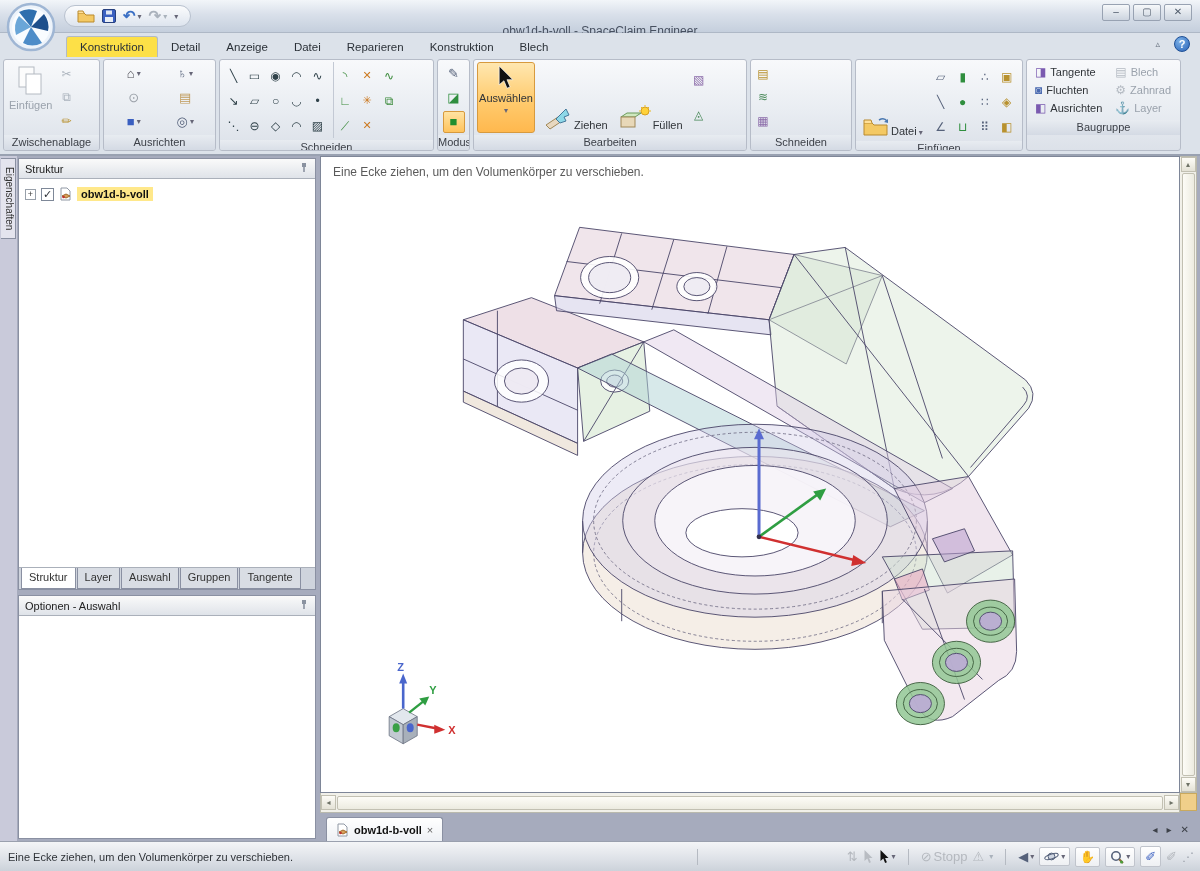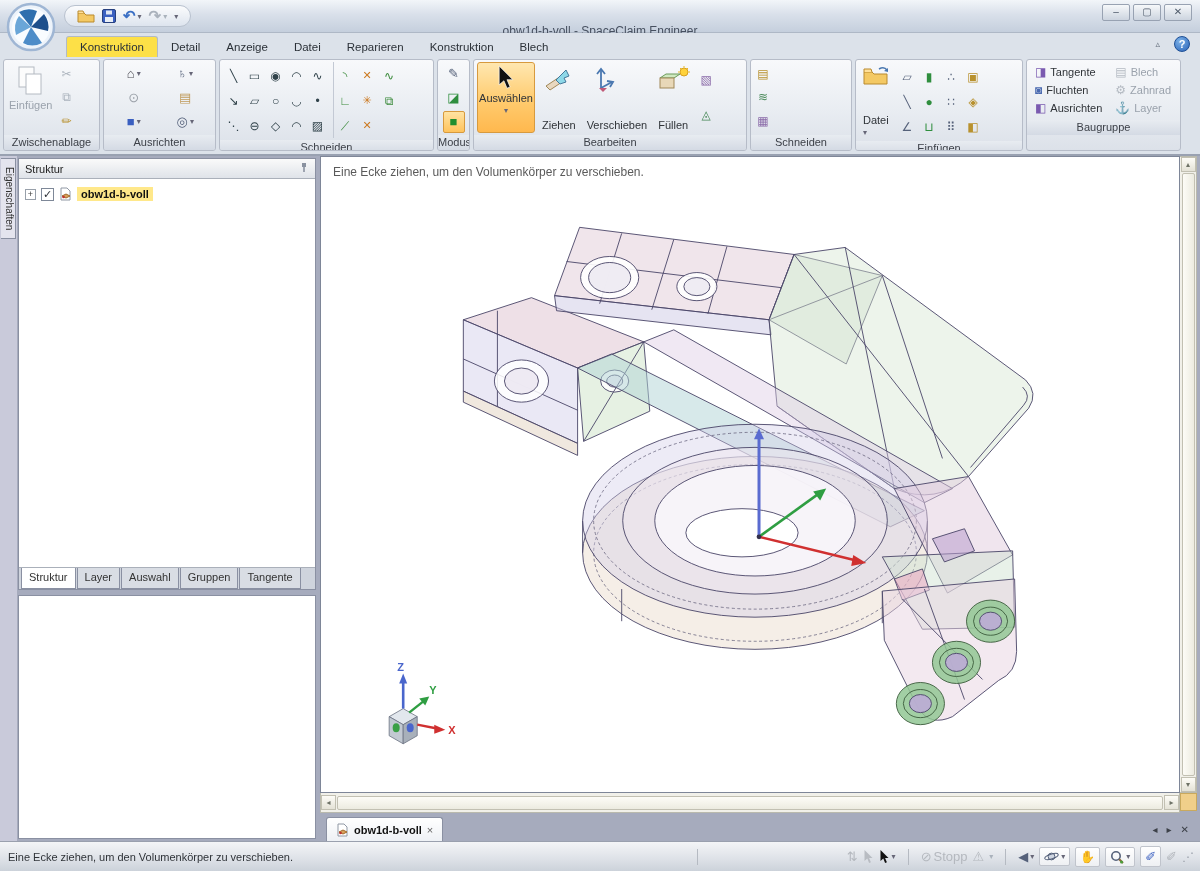--- a/index.html
+++ b/index.html
@@ -73,21 +73,21 @@
   .skacc span:nth-child(3n+1){ color:#3a8a3a; }
   .skacc span:nth-child(3n+2){ color:#cc7a22; font-size:11px; }
   .skacc span:nth-child(3n){ color:#3a8a3a; }
 
   .modus-col { display:flex; flex-direction:column; gap:2px; align-items:center; flex:1; justify-content:center; }
   .modicon { width:22px; height:22px; display:flex; align-items:center; justify-content:center;
              font-size:13px; border:1px solid transparent; border-radius:2px; }
   .modicon.m1 { color:#55617a; } .modicon.m2 { color:#2f8e3e; }
   .modicon.active { background:linear-gradient(#ffe3a2,#ffc35c); border-color:#d79a3e; color:#1f8e2f; }
 
-  .toolbtn { display:flex; flex-direction:column; align-items:flex-start; justify-content:space-between;
+  .toolbtn { display:flex; flex-direction:row; align-items:flex-end; justify-content:space-between;
              padding:4px 4px 2px; gap:2px; }
   .toolbtn .bb-label { margin-top:auto; }
 
   .bg-grid { display:grid; grid-template-columns:auto auto; column-gap:12px; row-gap:4px;
              padding:5px 8px; align-content:center; }
   .bg-item { display:flex; align-items:center; gap:4px; font-size:11px; color:#2f3338; }
   .bg-item.off { color:#9aa2ac; }
   .bg-ic { font-size:12px; color:#7a5ab0; }
   .bg-item.off .bg-ic { color:#b4bac2; }
 
@@ -329,32 +329,20 @@
         <span class="dd">▾</span>
       </div>
       <div class="toolbtn">
         <svg width="30" height="26">
           <path d="M4,20 L16,12 L20,16 L8,24 Z" fill="#e8d8c0" stroke="#a08858"></path>
           <path d="M14,14 L24,4 L27,10 L22,12 L24,16 L18,18 Z" fill="#8ed8e8" stroke="#44789a"></path>
         </svg>
         <span class="bb-label">Ziehen</span>
       </div>
       <div class="toolbtn">
-        <svg width="28" height="26">
-          <g stroke="#4a78b0" stroke-width="1.8" fill="none">
-            <line x1="14" y1="22" x2="14" y2="4"></line>
-              <path d="M10,8 L14,3 L18,8"></path>
-            <line x1="14" y1="22" x2="25" y2="16"></line>
-              <path d="M20,15 L26,16 L23,21"></path>
-          </g>
-          <path d="M12,22 L16,26 L20,22 Z" fill="#c05a78"></path>
-        </svg>
-        <span class="bb-label">Verschieben</span>
-      </div>
-      <div class="toolbtn">
         <svg width="32" height="26">
           <path d="M2,12 l6,-4 h14 l-6,4 z" fill="#cfe8c0" stroke="#6a9a5a"></path>
           <rect x="2" y="12" width="14" height="10" fill="#e8d8b8" stroke="#a08858"></rect>
           <circle cx="26" cy="6" r="4" fill="#ffd23a" stroke="#d8a020"></circle>
           <g stroke="#e8b820">
               <line x1="26" y1="0" x2="26" y2="1.5"></line>
               <line x1="20" y1="6" x2="21.5" y2="6"></line>
               <line x1="30.5" y1="6" x2="32" y2="6"></line>
               <line x1="22" y1="2" x2="23" y2="3"></line>
               <line x1="30" y1="2" x2="29" y2="3"></line>
@@ -474,20 +462,29 @@
       </div>
       <div class="panel-tabs">
         <span class="ptab active">Struktur</span>
         <span class="ptab">Layer</span>
         <span class="ptab">Auswahl</span>
         <span class="ptab">Gruppen</span>
         <span class="ptab">Tangente</span>
       </div>
     </div>
     <div class="panel opt-panel">
+      <div class="panel-header">
+        <span>Optionen - Auswahl</span>
+        <span class="ph-pin">
+          <svg width="10" height="11">
+              <rect x="3" y="1" width="4" height="4" fill="#8a92a0"></rect>
+              <line x1="5" y1="5" x2="5" y2="10" stroke="#8a92a0" stroke-width="1.6"></line>
+            </svg>
+        </span>
+      </div>
       <div class="opt-body"></div>
     </div>
   </div>
 
   <div class="canvas-col">
     <div class="canvas-row">
       <div class="canvas">
         <svg class="model" viewBox="0 0 856 632" preserveAspectRatio="none">
           <g stroke="#4a4668" stroke-width="0.9" stroke-linejoin="round" fill="none">
 

